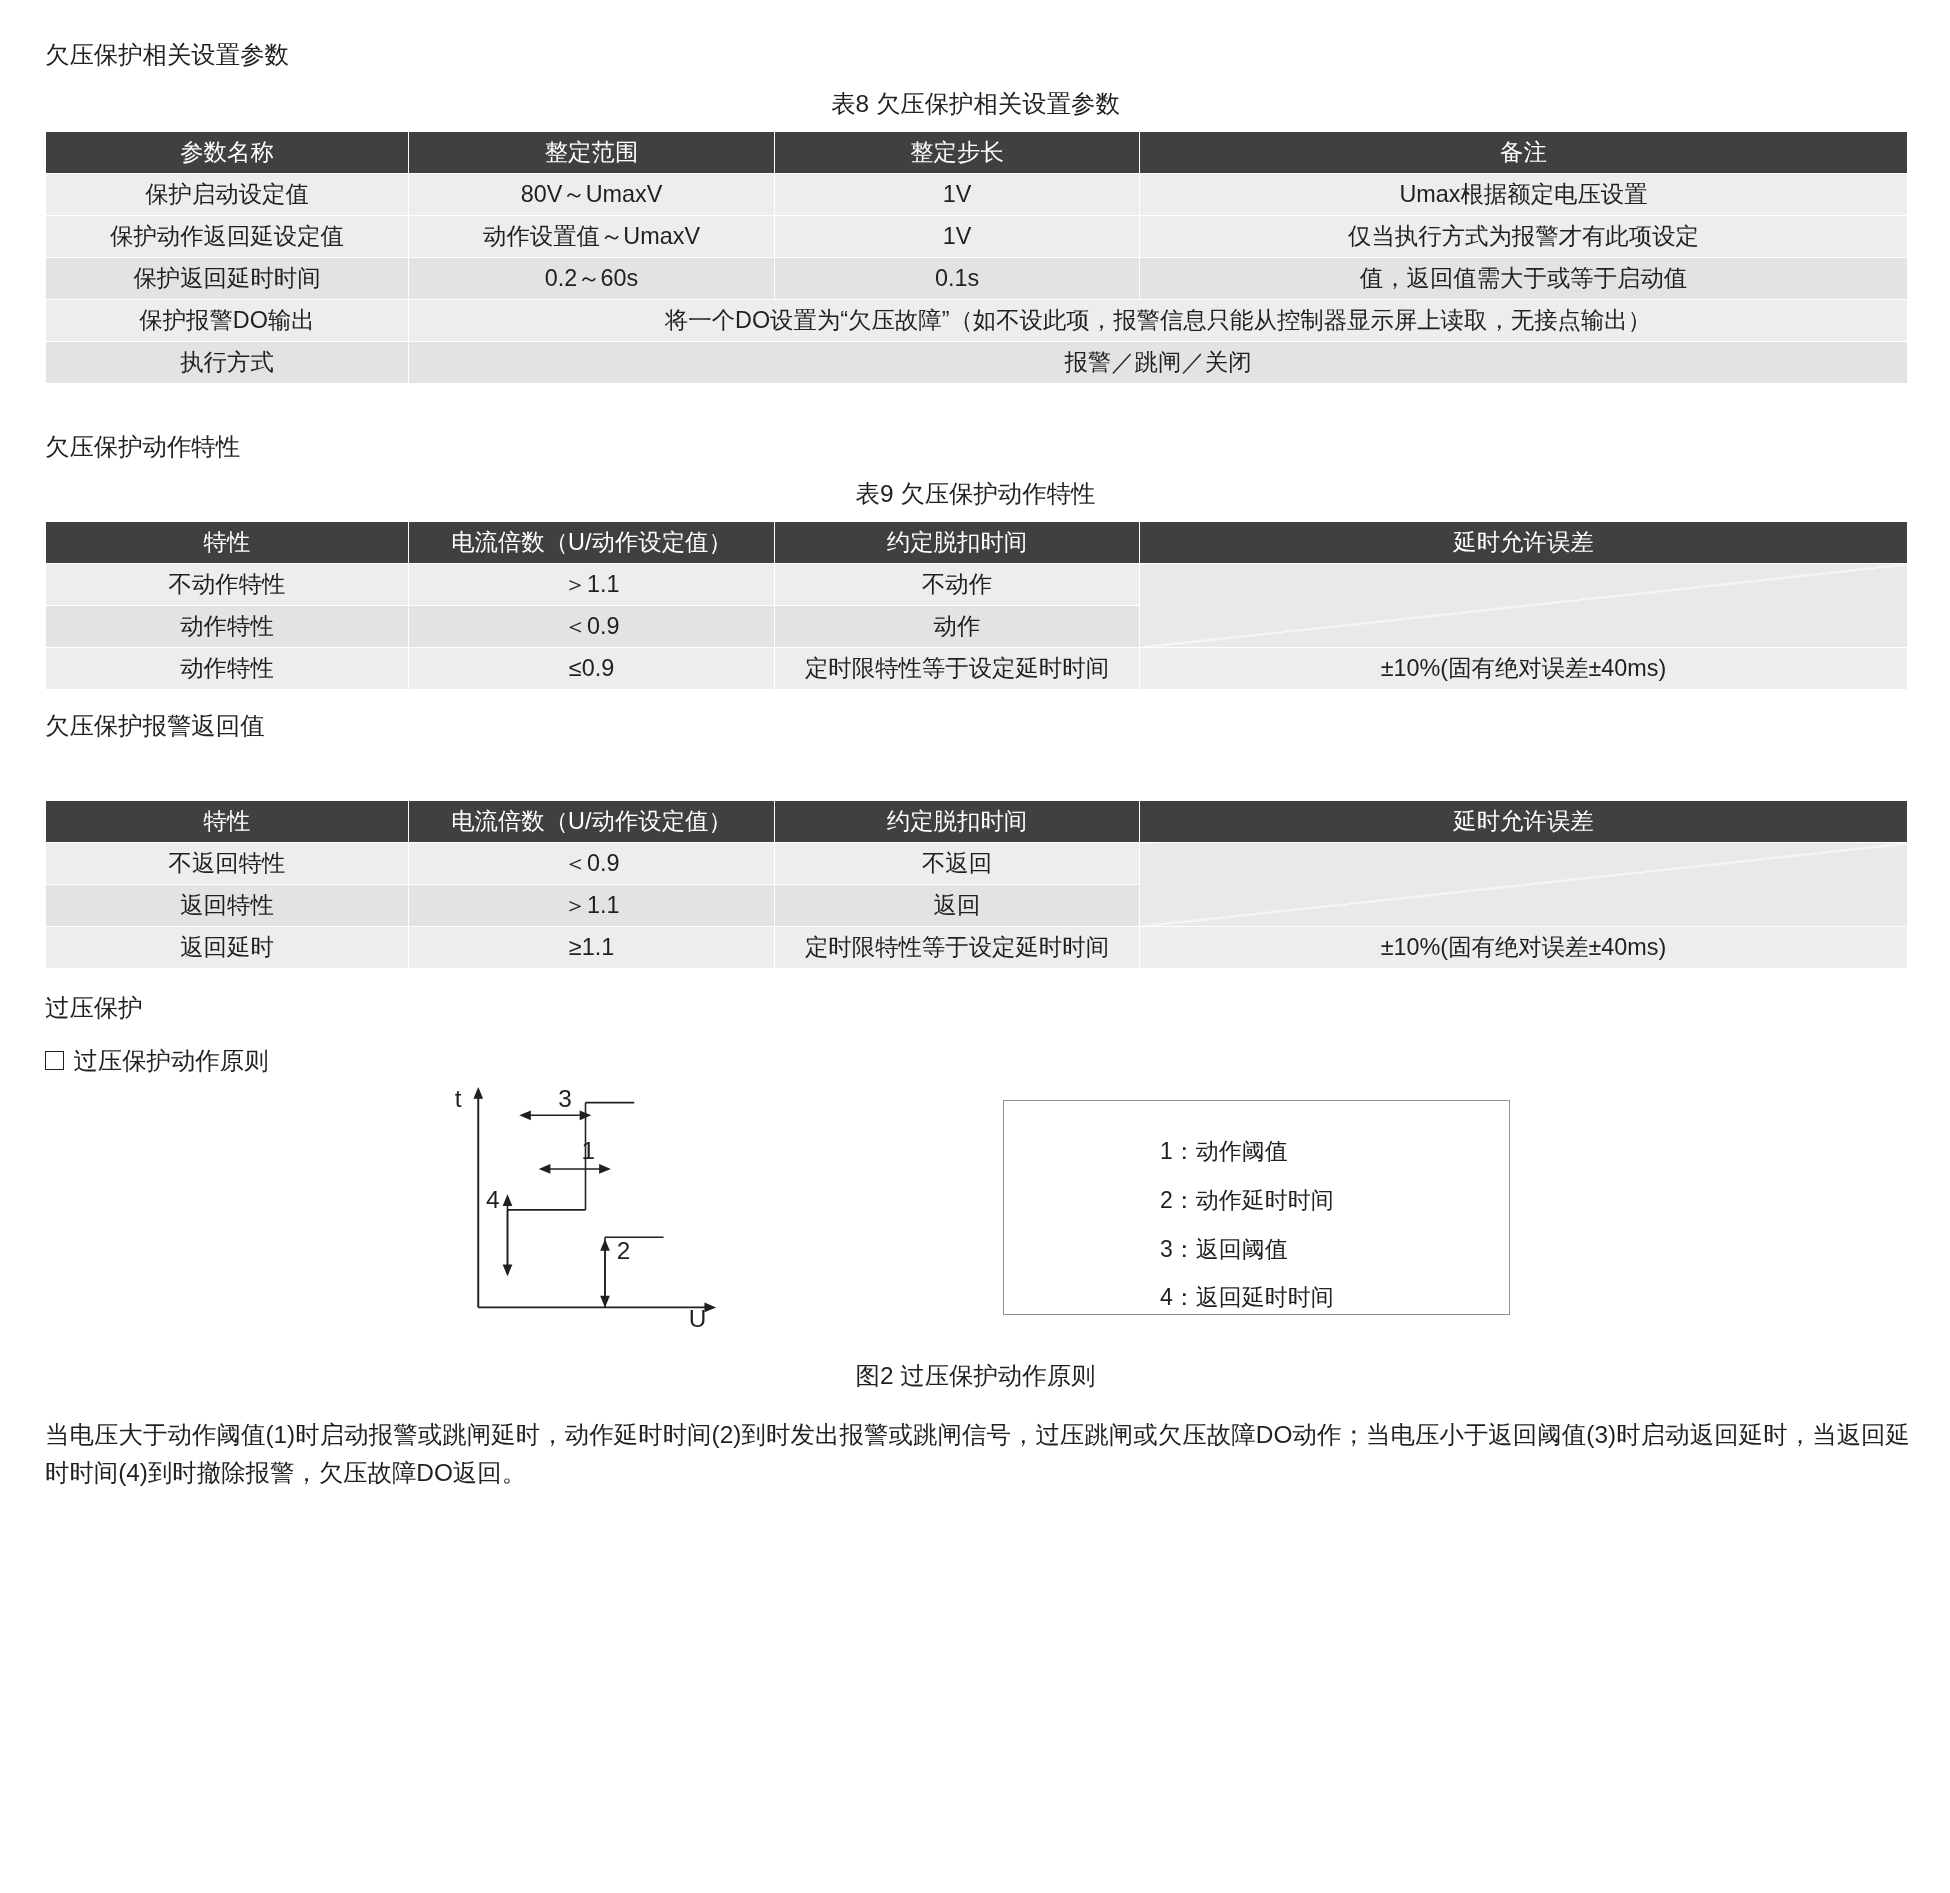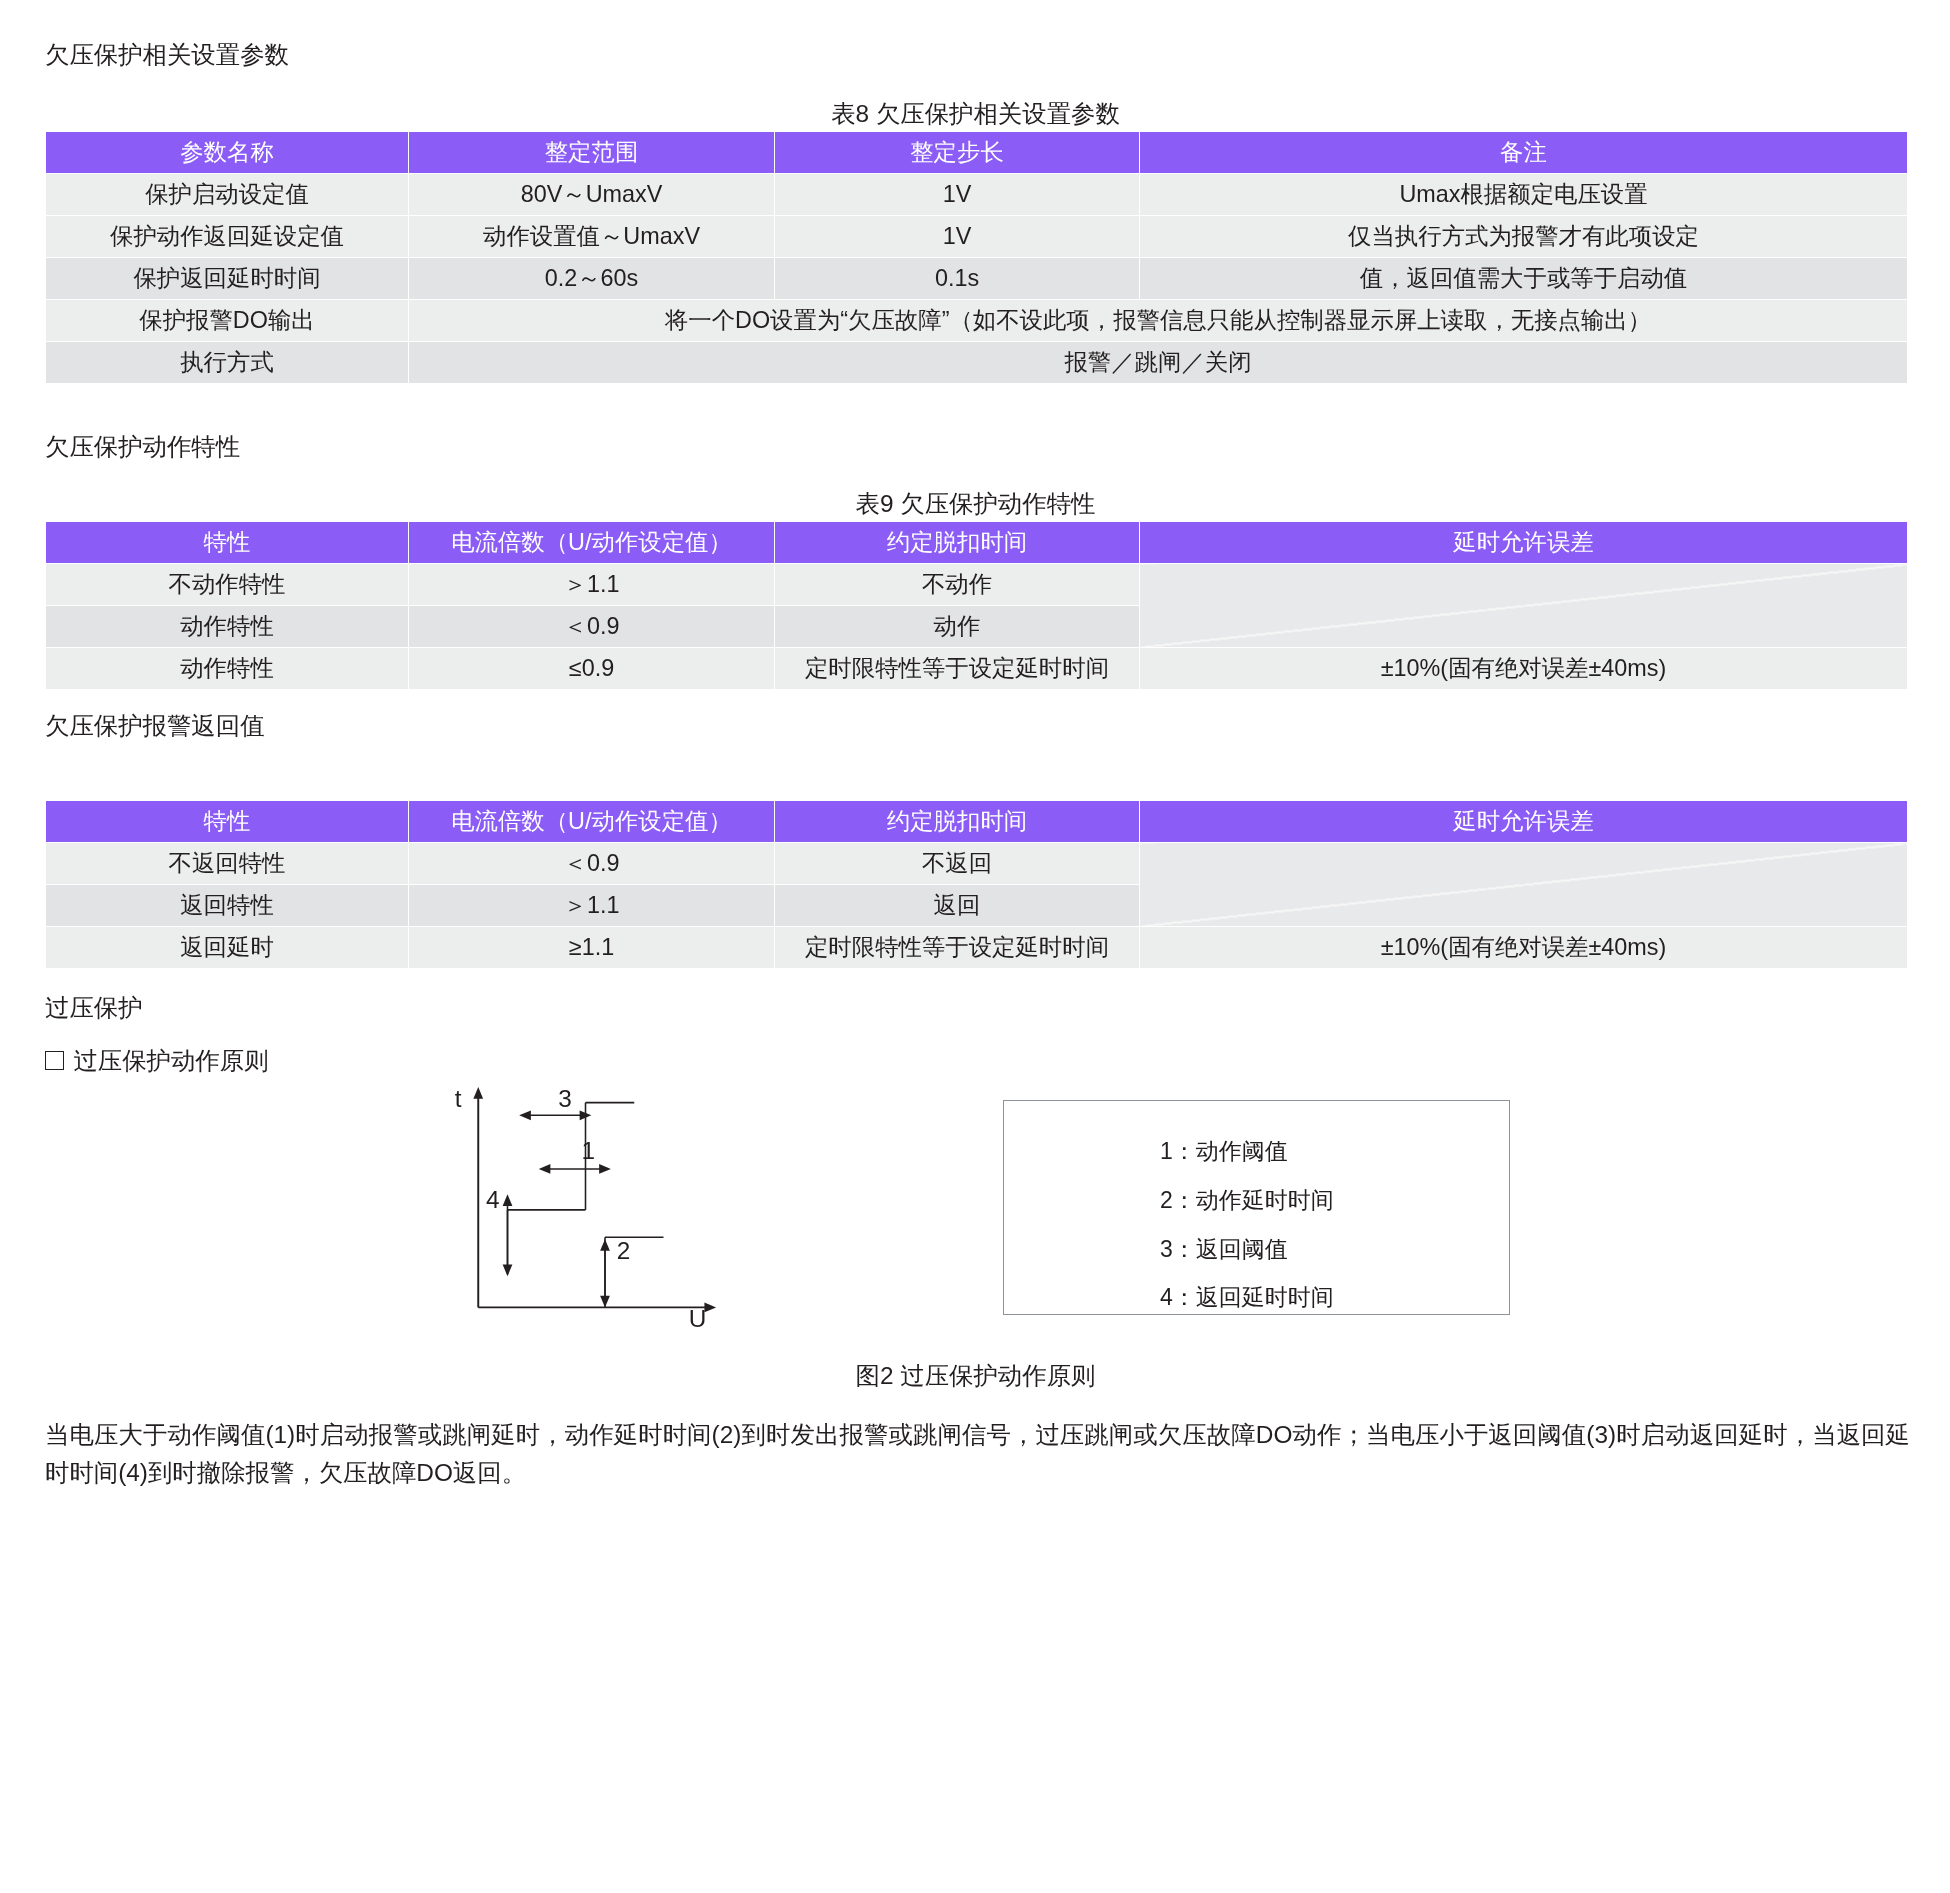--- a/index.html
+++ b/index.html
@@ -27,38 +27,37 @@
     margin: 0;
     padding: 0;
   }
   .pos {
     position: absolute;
   }
   .table-title {
     text-align: center;
     font-size: 24.4px;
     color: #231f20;
-    margin-top: 10px;
   }
   table.doc {
     border-collapse: collapse;
     width: 1861px;
     table-layout: fixed;
   }
   table.doc th, table.doc td {
     border: 1px solid #ffffff;
     font-size: 23.4px;
     text-align: center;
     color: #231f20;
     padding: 0 7.8px;
     font-weight: normal;
     line-height: 1.35;
   }
   table.doc thead th {
-    background: #8b5cf6;
+    background: #404040;
     color: #ffffff;
     height: 41px;
   }
   table.doc tbody tr.odd td {
     background: #eceded;
   }
   table.doc tbody tr.even td {
     background: #e2e3e4;
   }
   table.doc tbody td {

